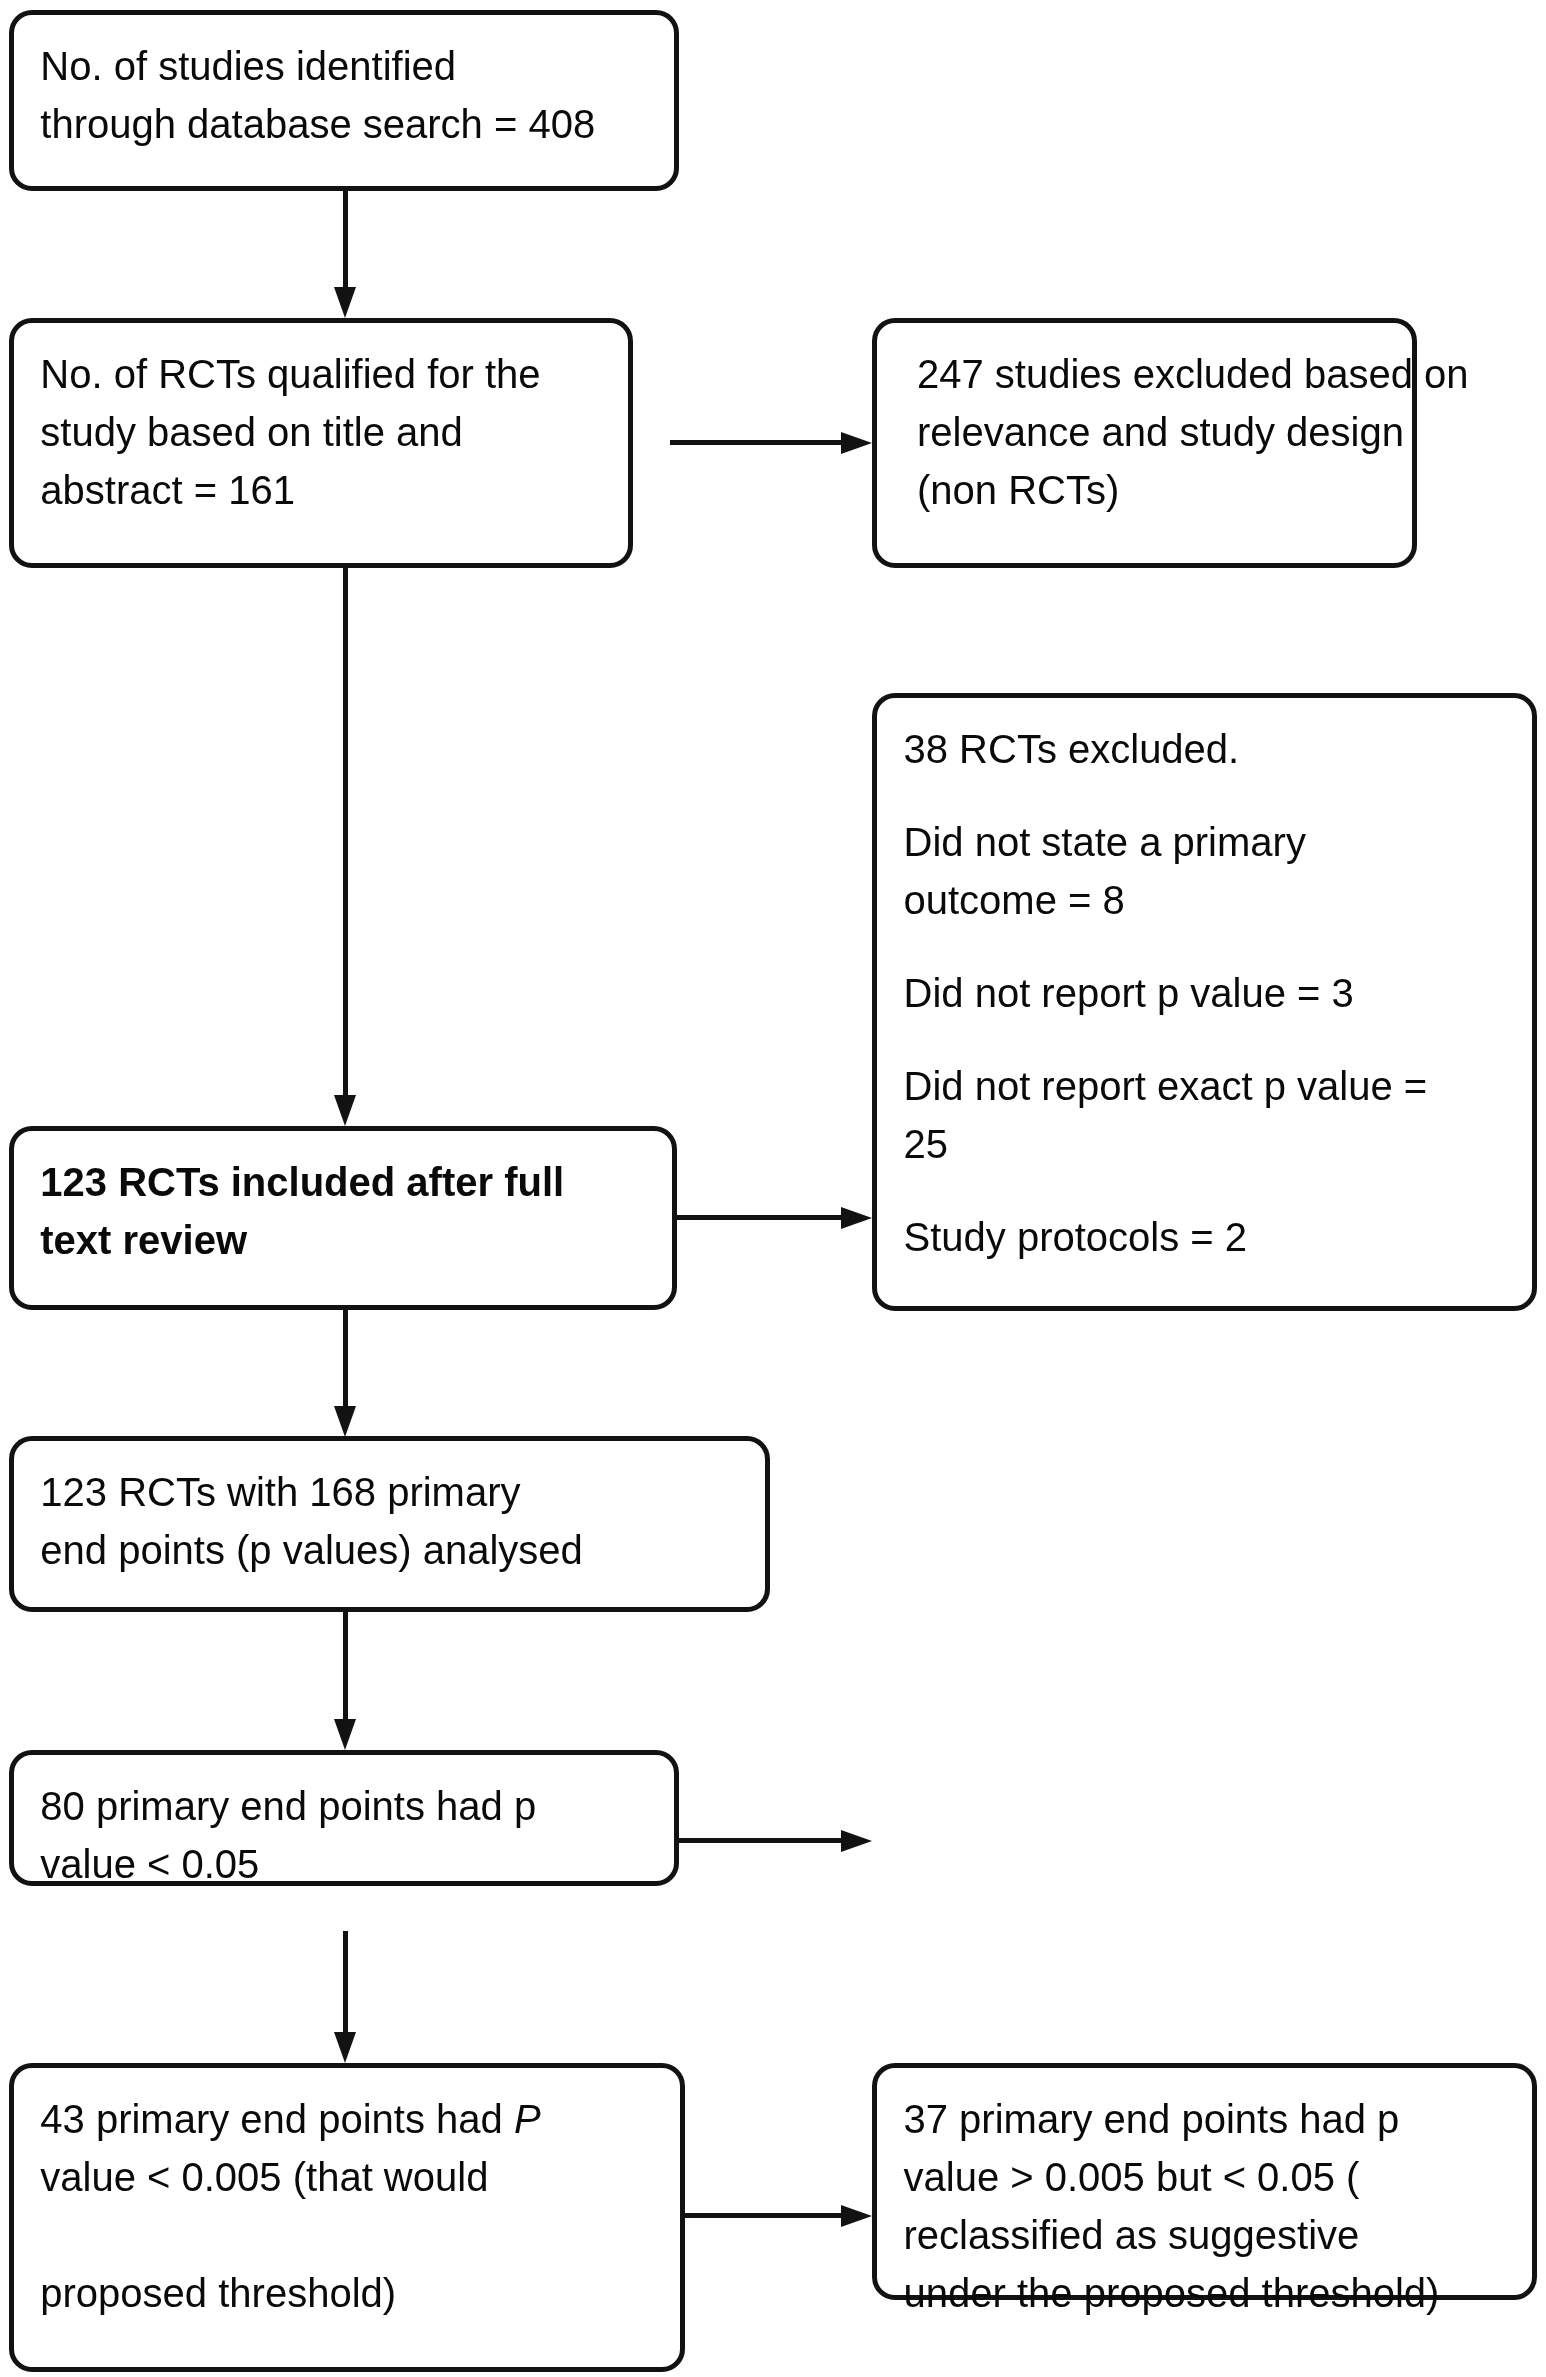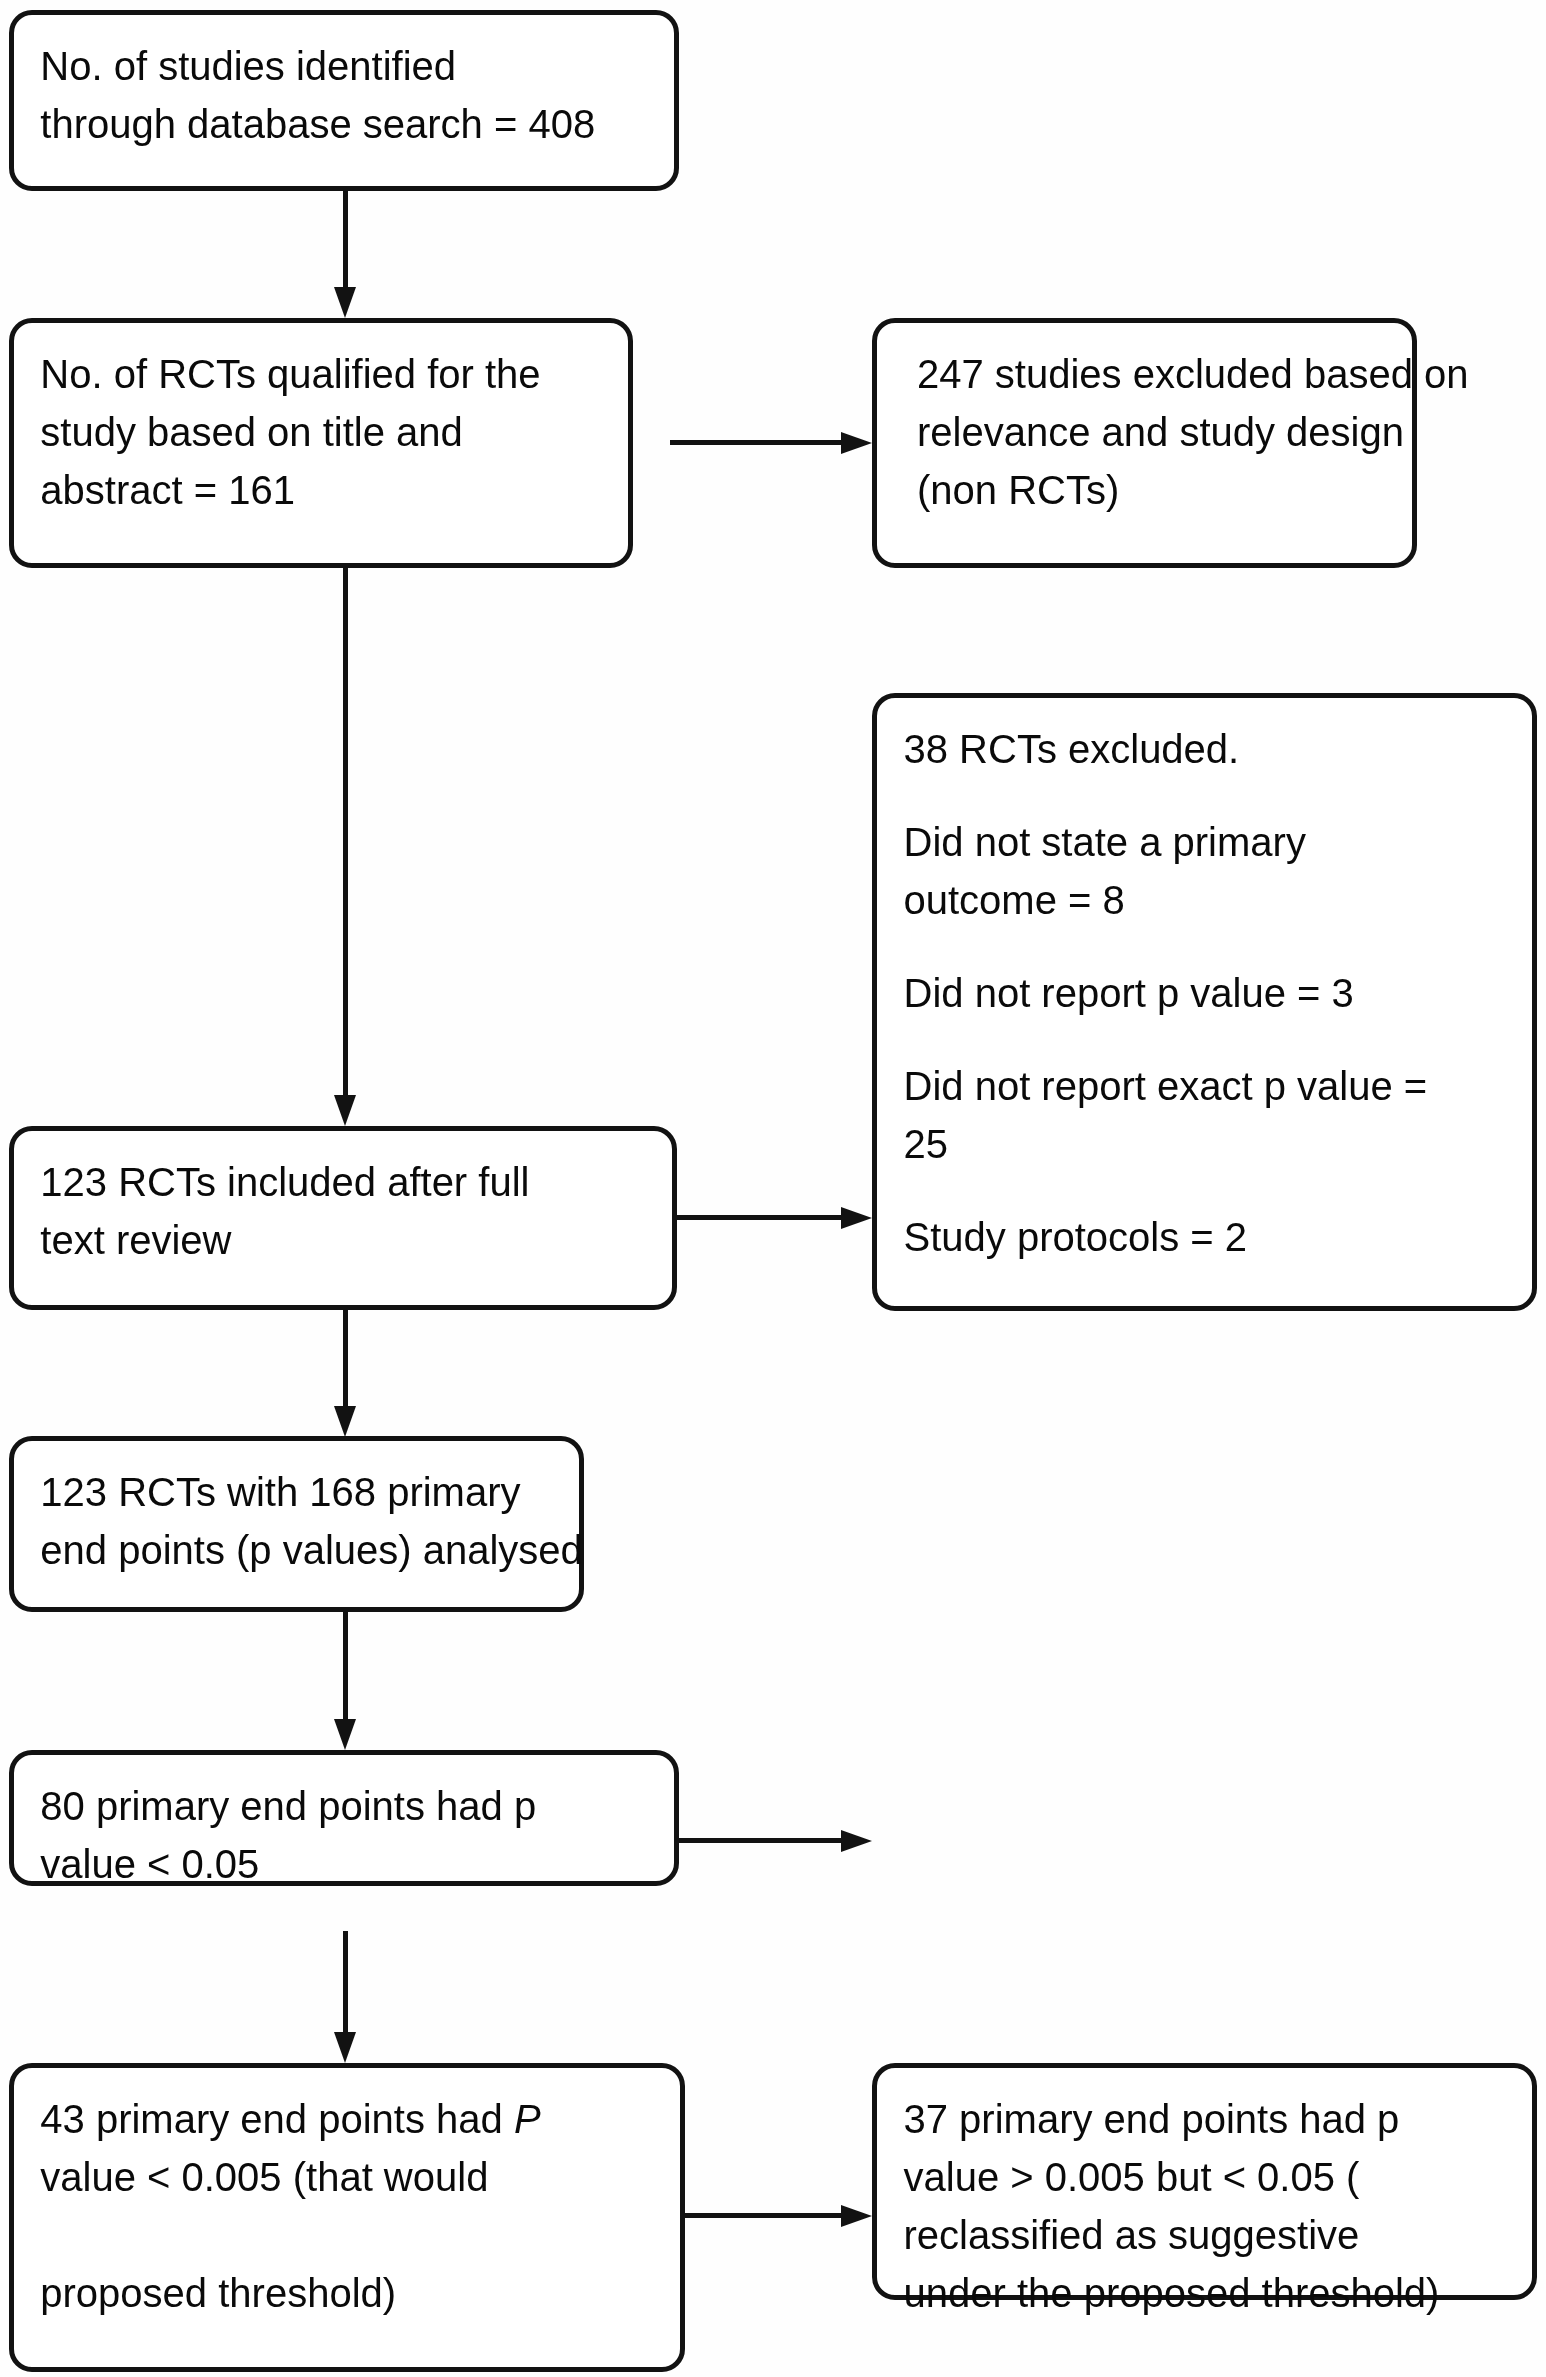--- a/index.html
+++ b/index.html
@@ -55,25 +55,25 @@
 <div id="canvas">
 
   <div class="box" style="left:8.8px; top:10.3px; width:670px; height:181px;">
       <p><span>No. of studies identified</span><br><span>through database search = 408</span></p>
     </div>
 
   <div class="box" style="left:8.8px; top:318px; width:624px; height:250px;">
       <p><span>No. of RCTs qualified for the</span><br><span>study based on title and</span><br><span>abstract = 161</span></p>
     </div>
 
-  <div class="box" style="left:8.8px; top:1126px; width:668px; height:184px;">
+  <div class="box" style="left:8.8px; top:1126px; width:668px; height:184px;font-weight:bold;">
       <p><span>123 RCTs included after full</span><br><span>text review</span></p>
     </div>
 
-  <div class="box" style="left:8.8px; top:1436px; width:575px; height:176px;">
+  <div class="box" style="left:8.8px; top:1436px; width:761px; height:176px;">
       <p><span>123 RCTs with 168 primary</span><br><span>end points (p values) analysed</span></p>
     </div>
 
   <div class="box" style="left:8.8px; top:1750px; width:670px; height:136px;">
       <p><span>80 primary end points had p</span><br><span>value &lt; 0.05</span></p>
     </div>
 
   <div class="box" style="left:8.8px; top:2063px; width:676px; height:309px;">
       <p><span>43 primary end points had </span><span style="font-style: italic;">P</span><br><span>value &lt; 0.005 (that would</span><br><br><span>proposed threshold)</span></p>
     </div>

